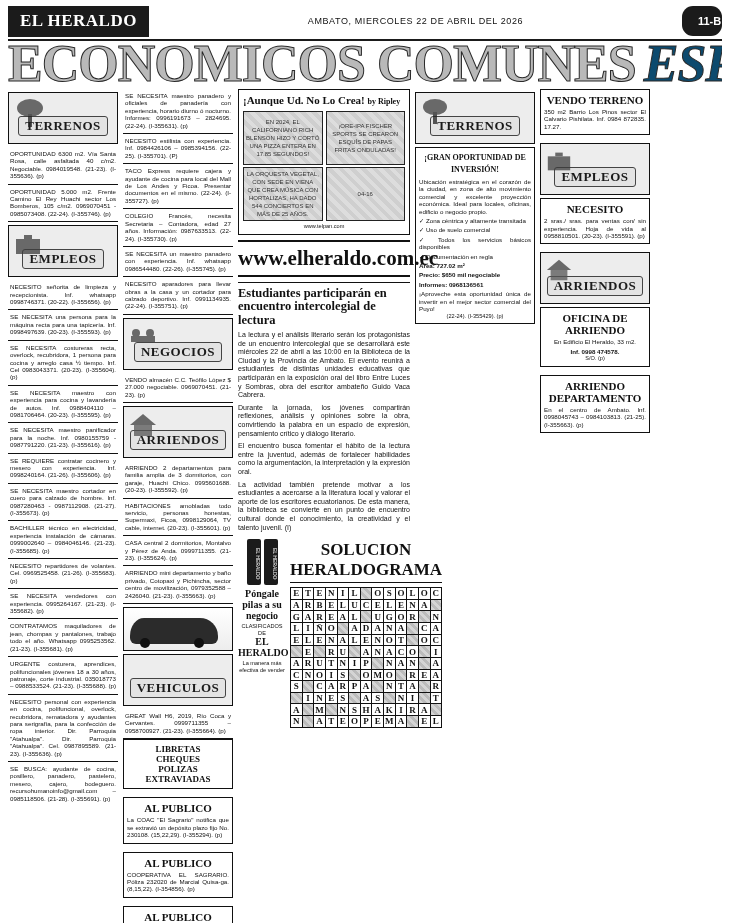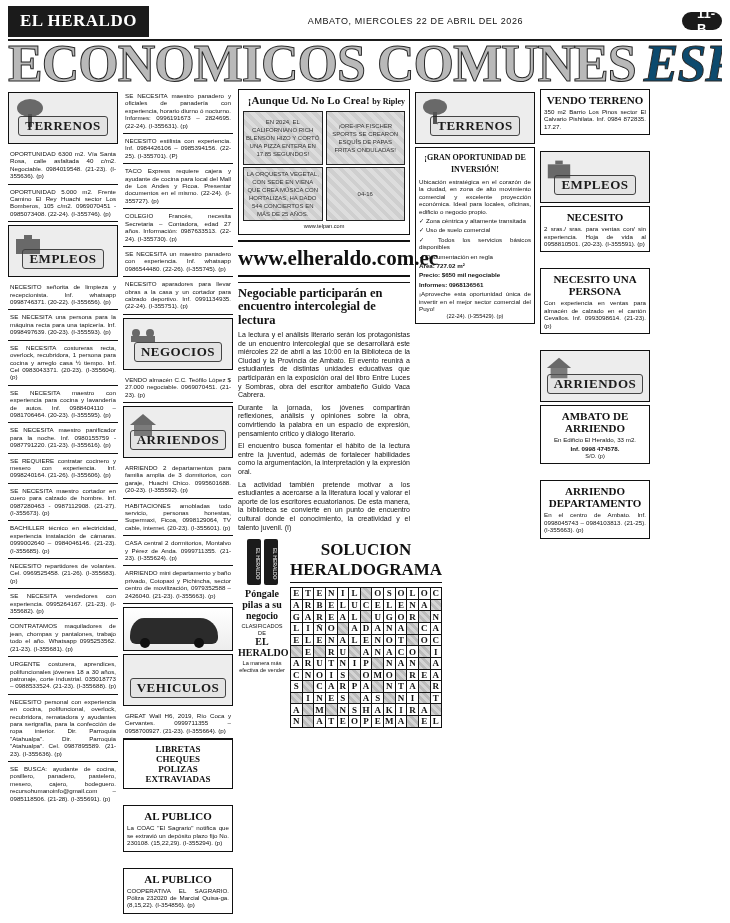--- a/index.html
+++ b/index.html
@@ -16,23 +16,23 @@
   
   .masthead { display:flex; align-items:center; justify-content:space-between; height:30px; }
   .logo-box {
     background:#1b1b1b; color:#fff; font-family:"Liberation Serif", serif;
     font-weight:bold; font-size:17px; letter-spacing:.5px;
     padding:3px 10px 4px 10px; border:2px solid #1b1b1b;
   }
   .mast-date { font-size:9px; letter-spacing:.6px; text-align:center; flex:1; }
   .page-badge {
     background:#1b1b1b; color:#fff; border-radius:50%;
-    width:40px; height:18px; border-radius:11px;
+    width:40px; height:30px; border-radius:11px;
     display:flex; align-items:center; justify-content:center;
-    font-size:13px; font-weight:bold;padding-left:15px;
+    font-size:11px; font-weight:bold;padding-left:15px;
   }
   .rule { height:2px; background:#1b1b1b; margin:3px 0 2px 0; }
 
   
   .bigtitle {
     position:relative; height:42px; overflow:hidden; margin-bottom:4px;
   }
   .bigtitle .t1, .bigtitle .t2 {
     font-family:"Liberation Serif", serif; font-weight:bold;
     font-size:52px; line-height:42px; letter-spacing:-1px;
@@ -68,21 +68,21 @@
   }
   .cat-ill { position:absolute; left:4px; top:3px; opacity:.75; }
 
   
   .feature {
     border:1.5px solid #111; padding:4px; font-size:6.5px; line-height:8px;
     margin-bottom:4px; background:#fff;
   }
   .feature .ft-title {
     font-family:"Liberation Serif", serif; font-weight:bold; font-size:11px;
-    text-align:right; line-height:12px; margin-bottom:3px;
+    text-align:left; line-height:12px; margin-bottom:3px;
   }
   .feat-grid { display:flex; gap:3px; }
   .feat-col { flex:1; }
   .feat-img {
     border:1px solid #222; height:54px; background:
       repeating-linear-gradient(45deg,#ddd 0 4px,#cfcfcf 4px 8px);
     display:flex; align-items:center; justify-content:center;
     font-size:6px; text-align:center; color:#333; padding:2px;
   }
 
@@ -111,21 +111,21 @@
   .xw div {
     background:#fff; aspect-ratio:1/1; display:flex; align-items:center; justify-content:center;
     font-family:"Liberation Serif", serif; font-weight:bold; font-size:9px;
   }
   .xw div.pic {
     background: repeating-linear-gradient(45deg,#d4d4d4 0 3px,#bbb 3px 6px);
     font-size:5px; color:#333;
   }
 
   
-  .dbox { border:1.5px solid #111; padding:4px 3px; text-align:center; margin-bottom:16px; }
+  .dbox { border:1.5px solid #111; padding:4px 3px; text-align:center; margin-bottom:8px; }
   .dbox .h { font-family:"Liberation Serif", serif; font-weight:bold; font-size:11px; line-height:12px; }
   .dbox .b { font-size:6.2px; line-height:7.4px; margin-top:2px; text-align:justify; }
   .dbox .c { font-size:6.2px; line-height:7.4px; margin-top:2px; }
 
   .batt { display:flex; gap:3px; justify-content:center; margin:3px 0; }
   .batt i {
     display:block; width:14px; height:46px; background:#1b1b1b; border-radius:2px;
     color:#fff; font-style:normal; font-size:5px; writing-mode:vertical-rl;
     text-align:center; padding-top:3px;
   }
@@ -283,21 +283,21 @@
               <span>04-16</span>
             </div>
           </div>
         </div>
         <div class="tiny ctr mt2">www.telpan.com</div>
       </div>
 
       <div class="webbanner">www.elheraldo.com.ec</div>
 
       <div class="article">
-        <h2>Negociable participarán en encuentro intercolegial de lectura</h2>
+        <h2>Estudiantes participarán en encuentro intercolegial de lectura</h2>
         <p>La lectura y el análisis literario serán los protagonistas de un encuentro intercolegial que se desarrollará este miércoles 22 de abril a las 10:00 en la Biblioteca de la Ciudad y la Provincia de Ambato. El evento reunirá a estudiantes de distintas unidades educativas que participarán en la exposición oral del libro Entre Luces y Sombras, obra del escritor ambateño Guido Vaca Cabrera.</p>
         <p>Durante la jornada, los jóvenes compartirán reflexiones, análisis y opiniones sobre la obra, convirtiendo la palabra en un espacio de expresión, pensamiento crítico y diálogo literario.</p>
         <p>El encuentro busca fomentar el hábito de la lectura entre la juventud, además de fortalecer habilidades como la argumentación, la interpretación y la expresión oral.</p>
         <p>La actividad también pretende motivar a los estudiantes a acercarse a la literatura local y valorar el aporte de los escritores ecuatorianos. De esta manera, la biblioteca se convierte en un punto de encuentro cultural donde el conocimiento, la creatividad y el talento juvenil. (I)</p>
       </div>
 
       <div style="display:flex; gap:4px; margin-top:4px;">
         <div style="width:48px">
           <div class="batt">
             <i>EL HERALDO</i>
@@ -508,35 +508,31 @@
           <rect x="11" y="6" width="8" height="4" fill="#3d3d3d"></rect>
         </svg>
         <span class="catlabel">EMPLEOS</span>
       </div>
 
       <div class="dbox">
         <div class="h">NECESITO</div>
         <div class="b">2 sras./ sras. para ventas con/ sin experiencia. Hoja de vida al 0958810501. (20-23). (I-355591). (p)</div>
       </div>
 
-      <div class="dbox">
-        <div class="h">NECESITO UNA PERSONA</div>
-        <div class="b">Con experiencia en ventas para almacén de calzado en el cantón Cevallos. Inf. 0993098614. (21-23). (p)</div>
-      </div>
 
       <div class="catbox">
         <svg class="cat-ill" width="28" height="28" viewBox="0 0 30 30">
           <polygon points="15,4 28,15 2,15" fill="#3d3d3d"></polygon>
           <rect x="6" y="15" width="18" height="11" fill="#555"></rect>
         </svg>
         <span class="catlabel">ARRIENDOS</span>
       </div>
 
       <div class="dbox">
-        <div class="h">AMBATO DE ARRIENDO</div>
+        <div class="h">OFICINA DE ARRIENDO</div>
         <div class="c">En Edificio El Heraldo, 33 m2.</div>
         <div class="c bold">Inf. 0998 474578.</div>
         <div class="tiny">S/O. (p)</div>
       </div>
 
       <div class="dbox">
         <div class="h">ARRIENDO DEPARTAMENTO</div>
         <div class="b">En el centro de Ambato. Inf. 0998045743 – 0984103813. (21-25). (I-355663). (p)</div>
       </div>
     </div>

